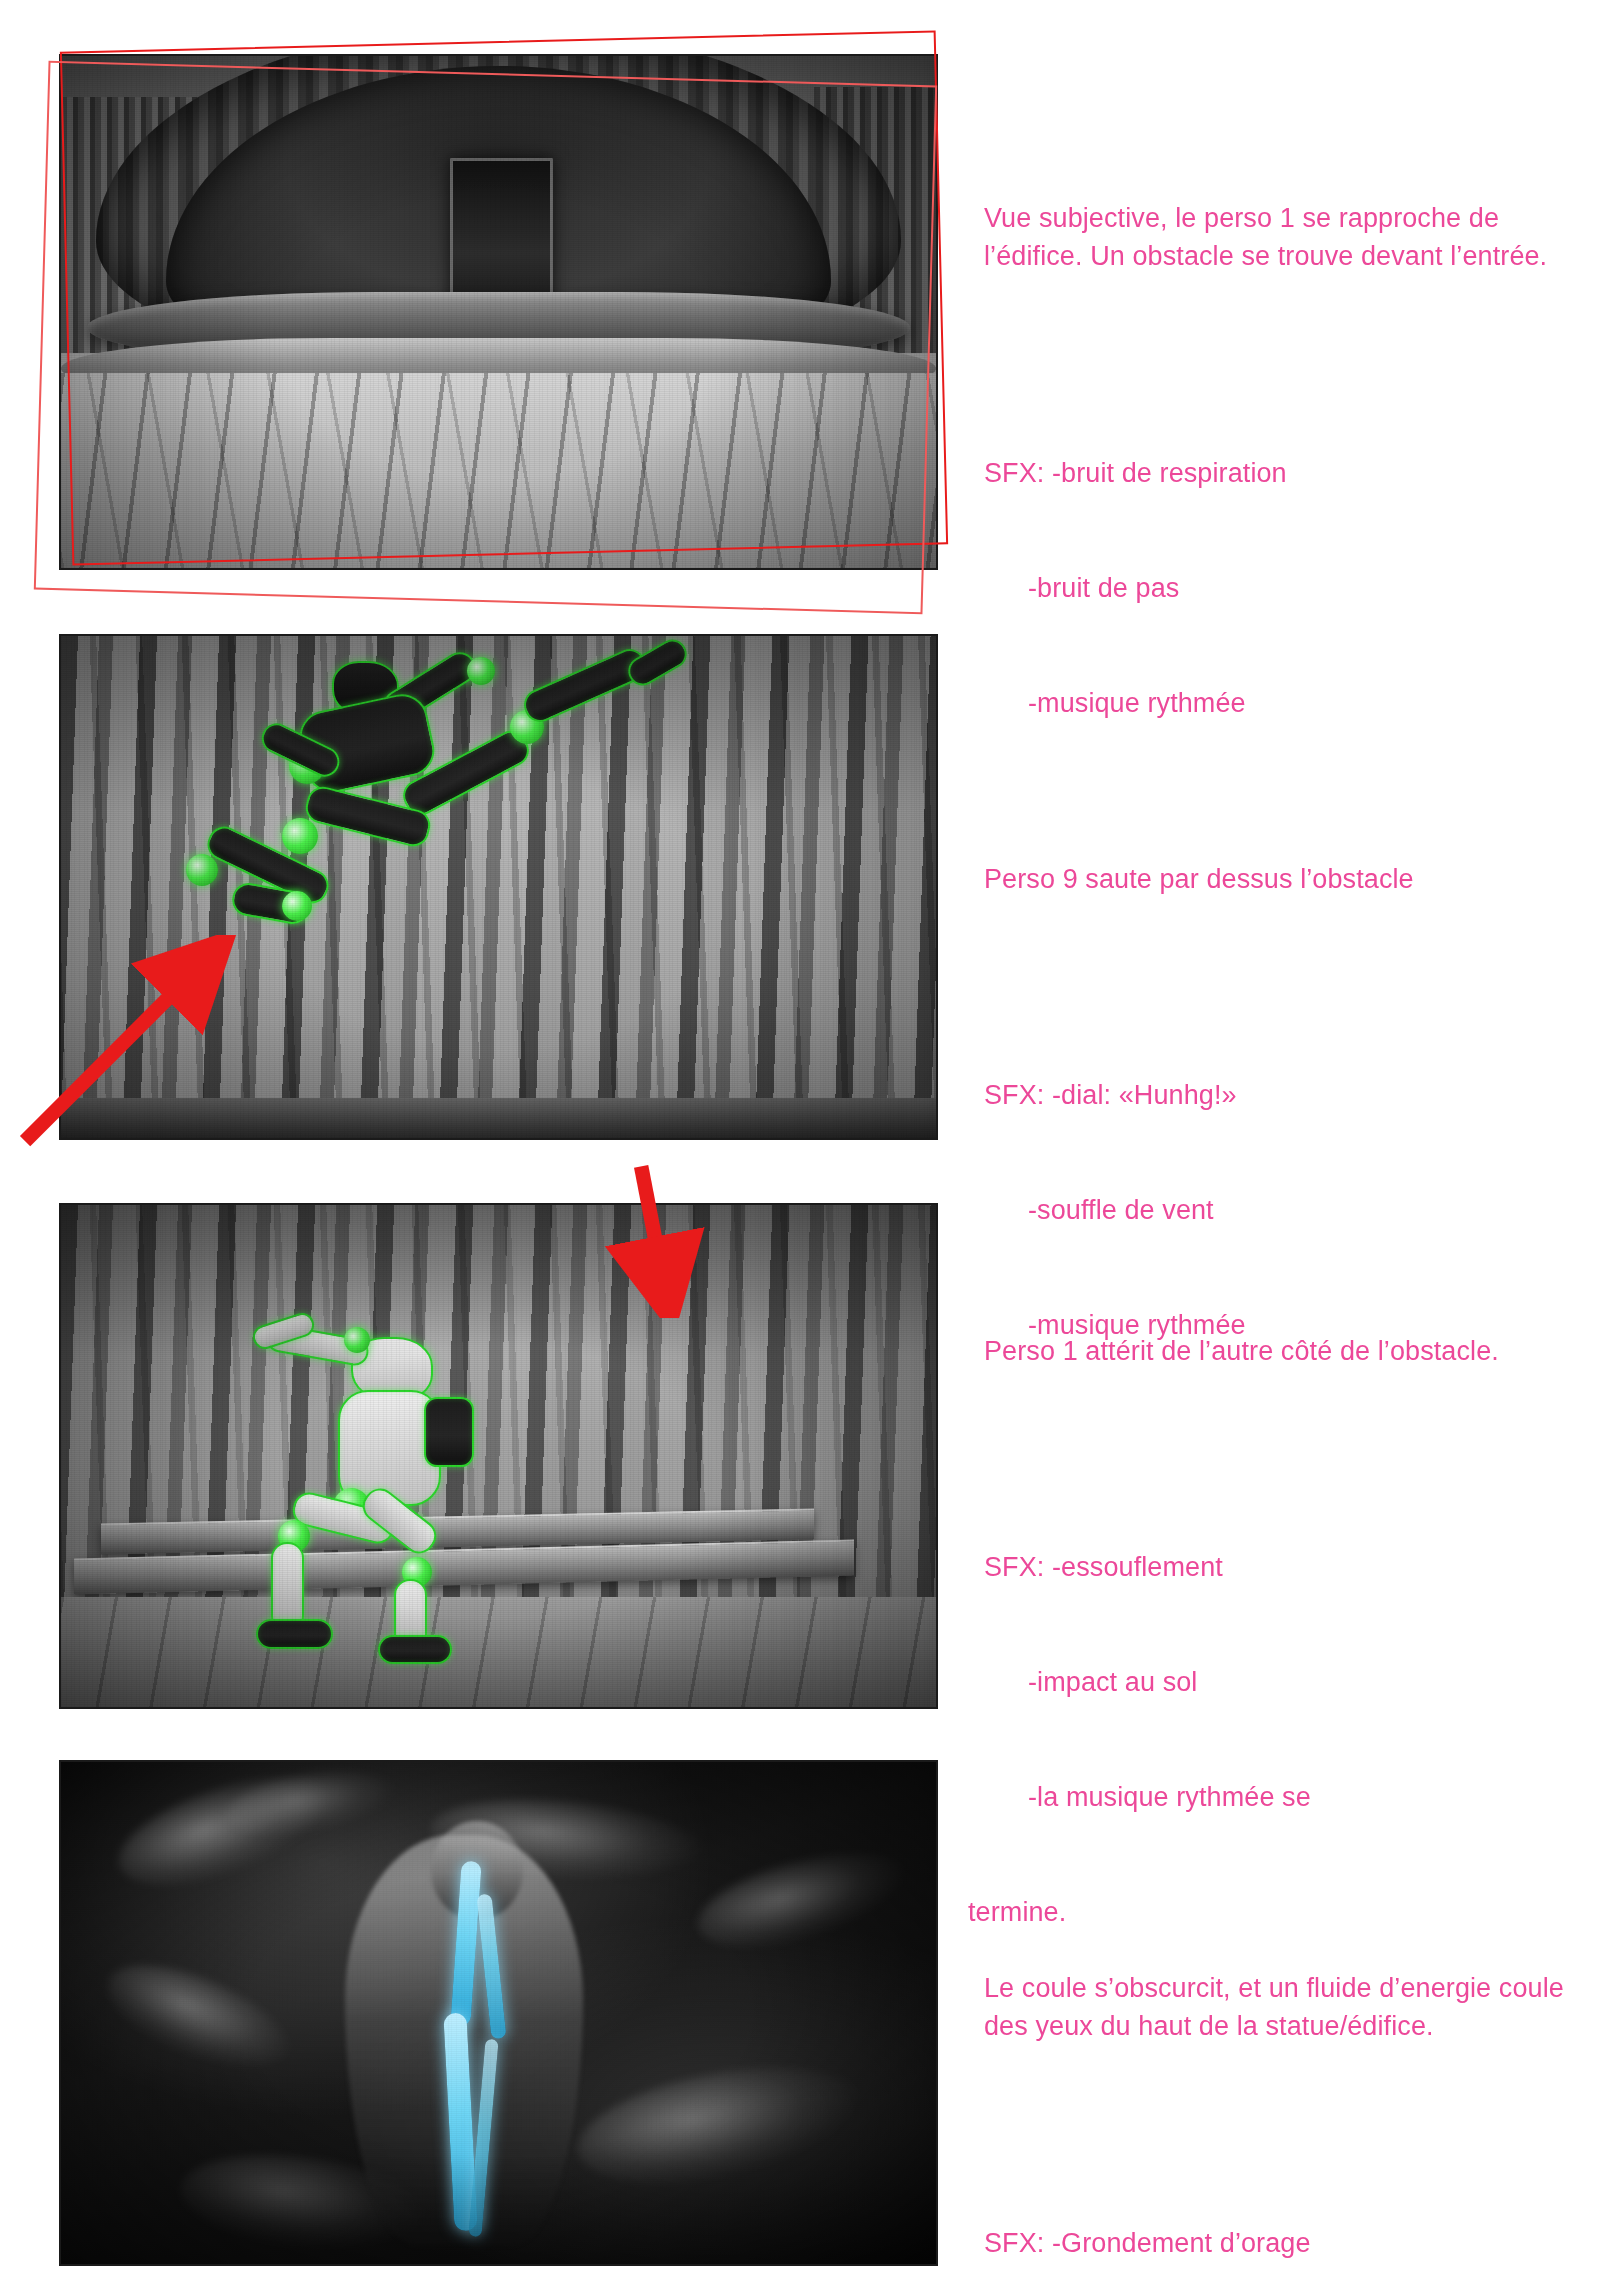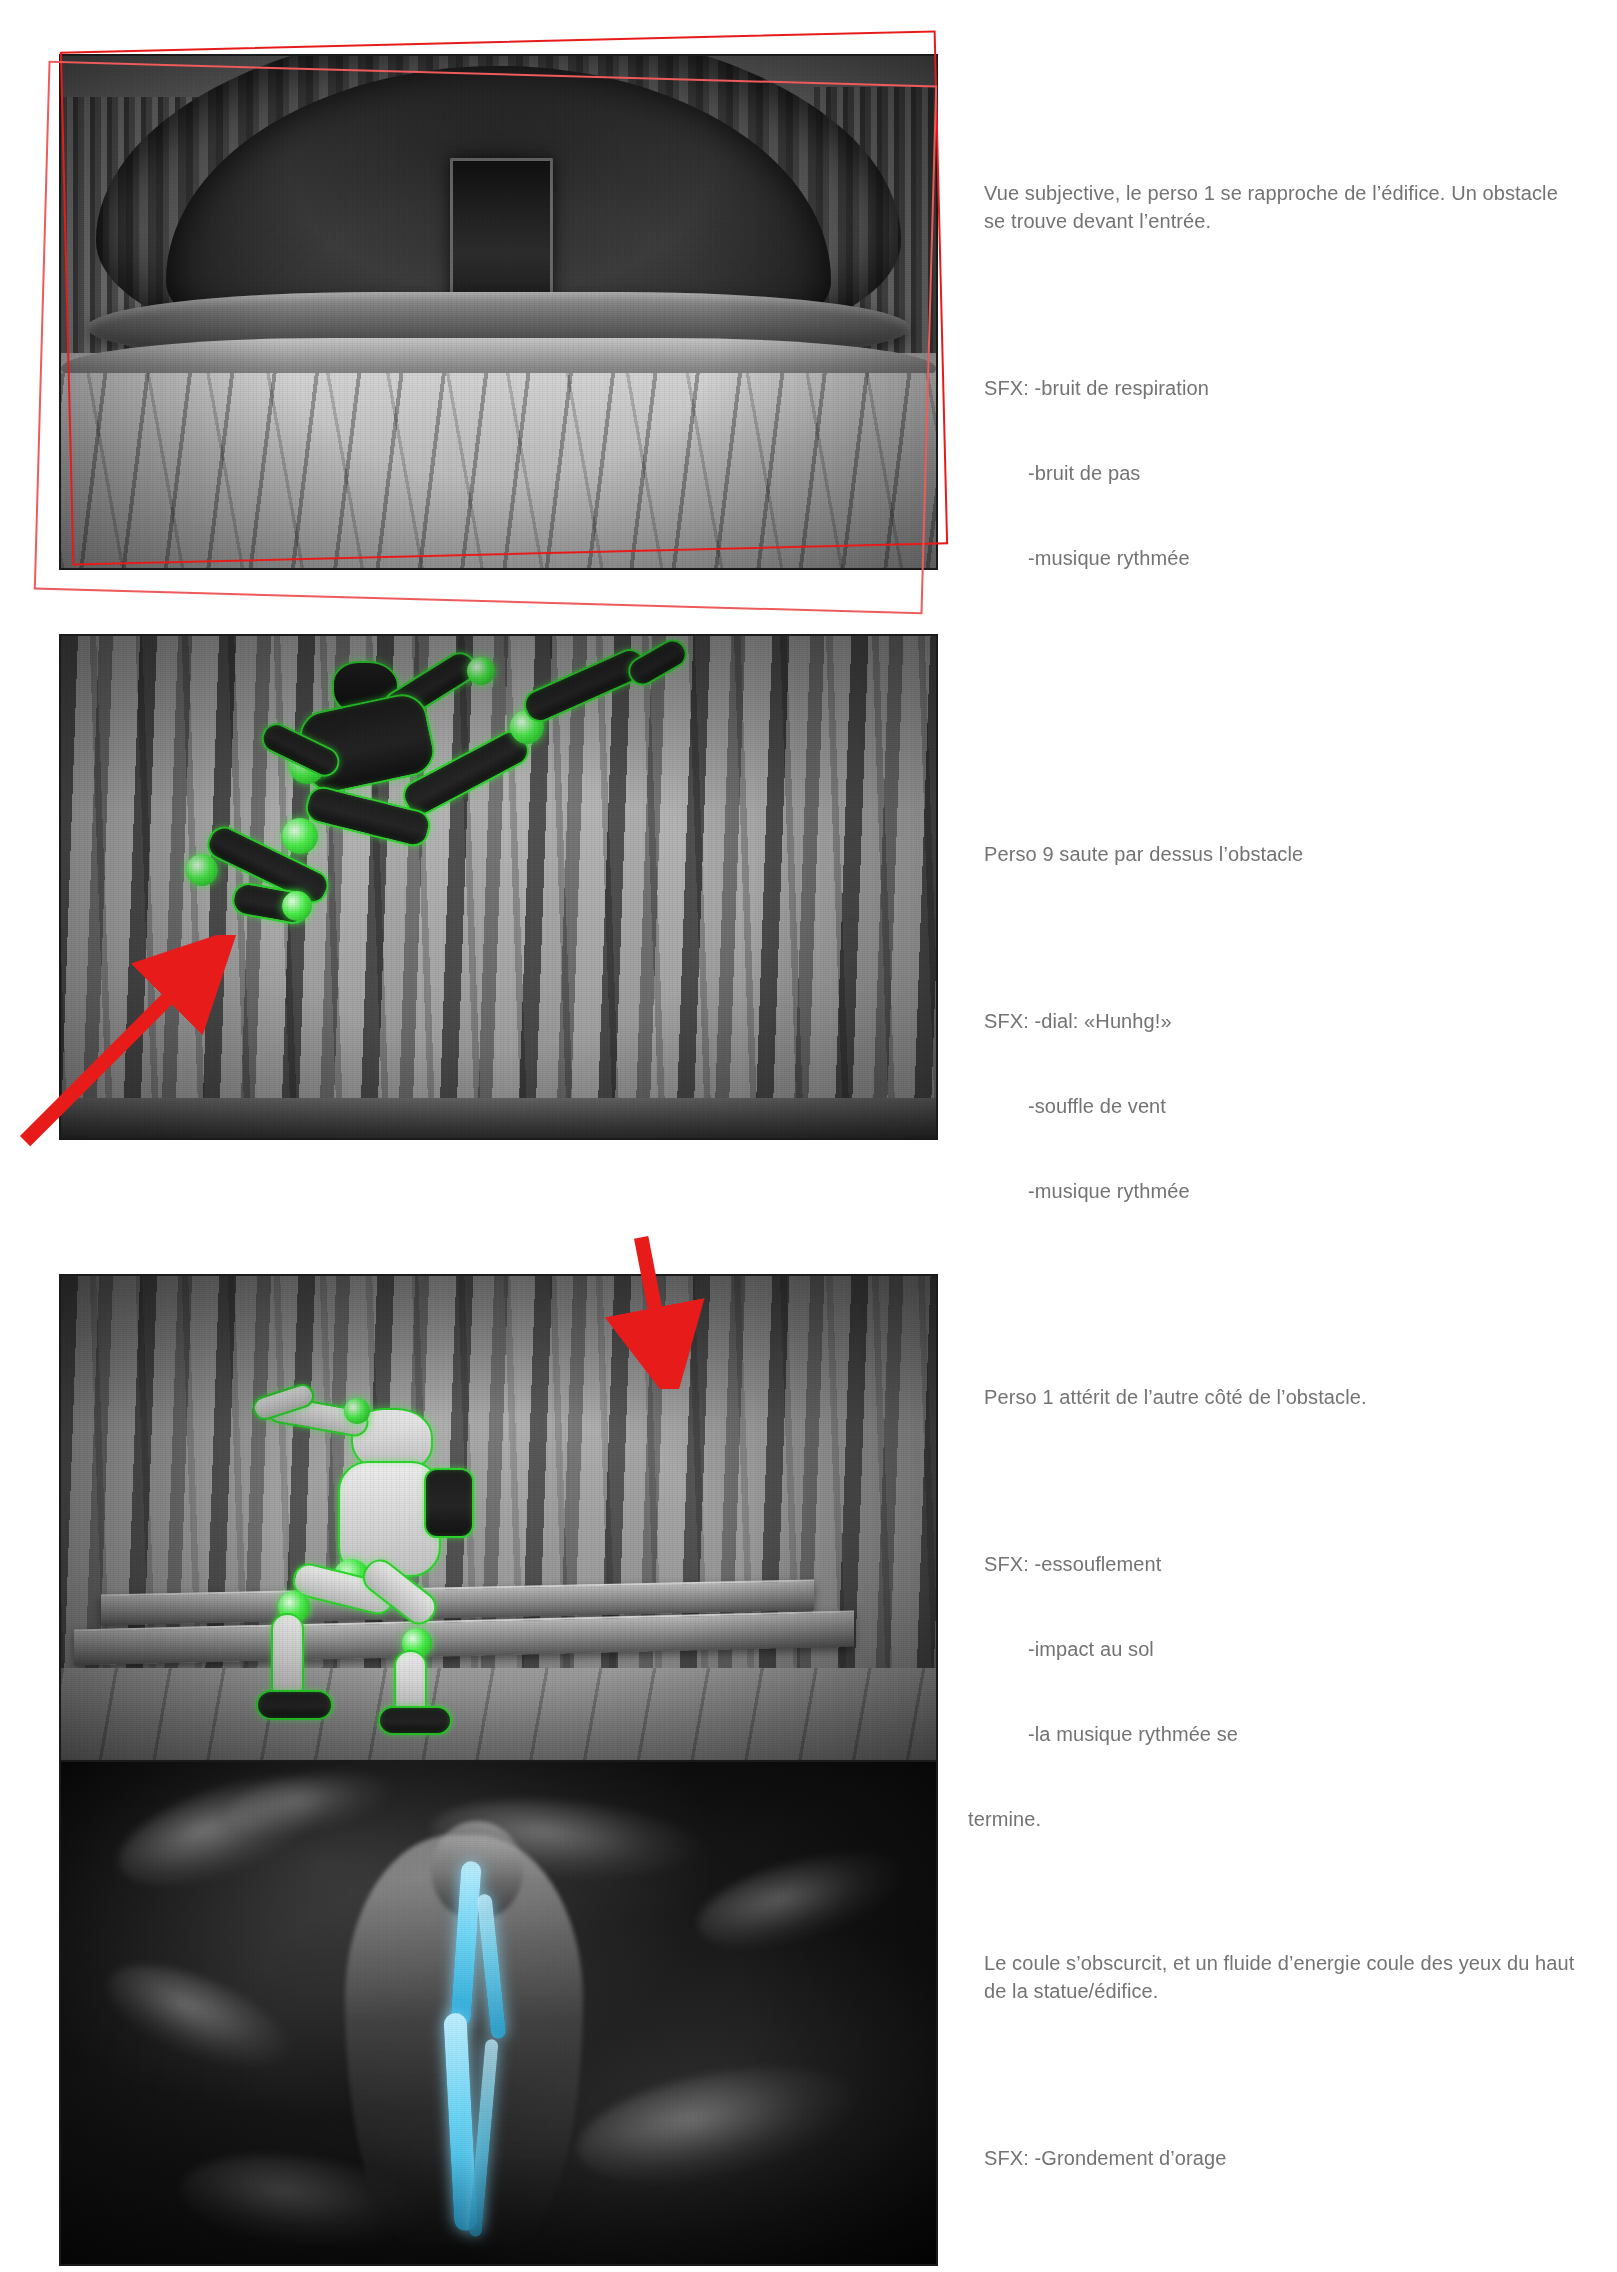--- a/index.html
+++ b/index.html
@@ -28,24 +28,24 @@
     width: 1617px;
   }
   .frame {
     position: absolute;
     border: 2px solid #1a1a1a;
     overflow: hidden;
     background: #cfcfcf;
   }
   .notes {
     position: absolute;
-    font-size: 20px;
+    font-size: 27px;
     line-height: 1.42;
     letter-spacing: 0.1px;
-    color: #737373;
+    color: #ec4899;
     white-space: pre-wrap;
   }
   .notes .blk { display: block; }
   .notes .gap { display: block; height: 25px; }
   .ind1 { padding-left: 44px; display: block; }
   .ind0 { display: block; }
 
   
   .grain {
     position: absolute;
@@ -341,21 +341,21 @@
 
     <div class="notes" style="left:984px; top:159px; width:581px;">
       <span class="blk">Perso 9 saute par dessus l’obstacle</span>
       <span class="gap"></span>
       <span class="ind0">SFX: -dial: «Hunhg!»</span>
       <span class="ind1">-souffle de vent</span>
       <span class="ind1">-musique rythmée</span>
     </div>
   </div>
 
-  <div class="panel-row" style="top:1224px;height:575px;">
+  <div class="panel-row" style="top:1153px;height:575px;">
 
     <div class="frame" style="left:59px; top:50px; width:875px; height:502px;">
       <div class="p3-bg"></div>
       <div class="cols" style="opacity:.9;"></div>
       <div class="cols2" style="opacity:.5;"></div>
 
       <div class="p3-step" style="left:40px; top:311px; width:713px; height:29px; transform:skewY(-1.2deg);"></div>
       <div class="p3-step" style="left:13.2px; top:344px; width:780px; height:34px; transform:skewY(-1.4deg);"></div>
       <div class="p3-floor"></div>
 

